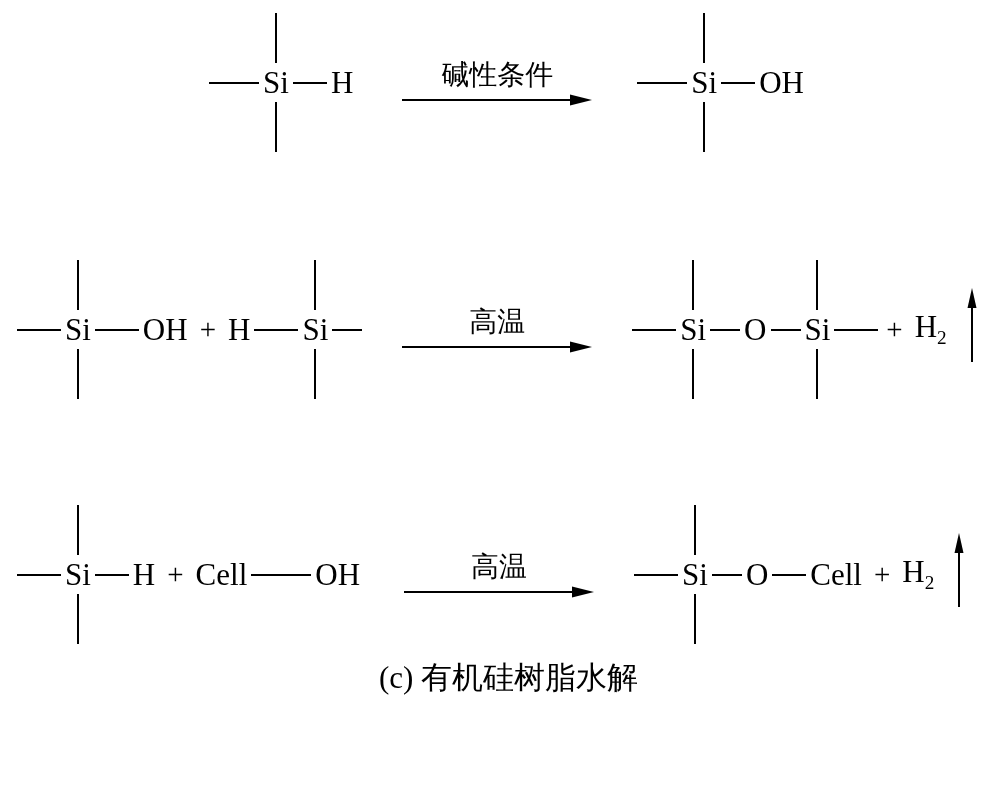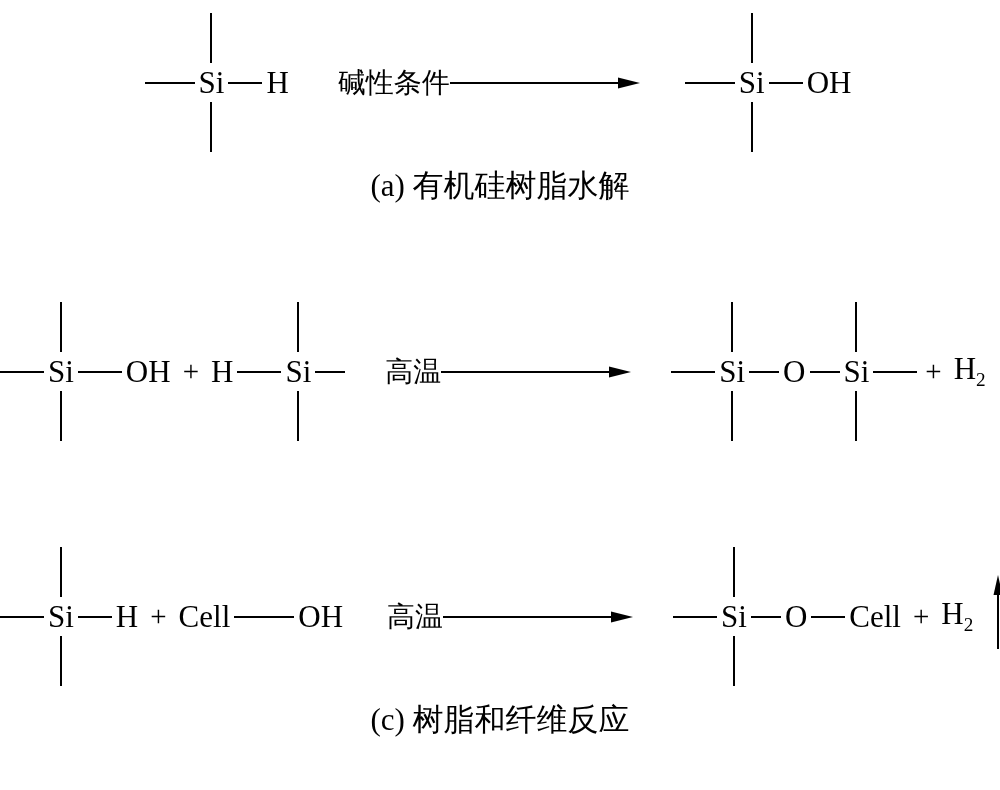--- a/index.html
+++ b/index.html
@@ -3,21 +3,21 @@
 <meta charset="utf-8">
 <style>
   * { box-sizing: border-box; }
   html, body { margin: 0; padding: 0; }
   body {
     width: 1000px; height: 790px;
     background: #ffffff; color: #000;
     font-family: "Liberation Serif", "DejaVu Serif", serif;
     overflow: hidden;
   }
-  .figure { width: 100%; height: 100%; }
+  .figure { width: 100%; height: 100%; padding-left: 17px; }
 
   .rxn-row {
     display: flex; align-items: center;
     height: 165px; flex-wrap: nowrap;
   }
   .centered { justify-content: center; }
   .mt-b { margin-top: 82px; }
   .mt-c { margin-top: 80px; }
 
   .bond { height: 2px; background: #000; flex: 0 0 auto; }
@@ -29,21 +29,21 @@
   .si-node .atom { display: inline-block; }
   .vbond {
     position: absolute; left: 50%; margin-left: -1px;
     width: 2px; height: 50px; background: #000;
   }
   .vb-up { bottom: 100%; margin-bottom: 2px; }
   .vb-down { top: 100%; margin-top: 2px; }
 
   .plus { font-size: 29px; margin: 0 8px; flex: 0 0 auto; }
 
-  .arrow-block { display: flex; flex-direction: row; align-items: center; flex: 0 0 auto; }
+  .arrow-block { display: flex; flex-direction: column; align-items: center; flex: 0 0 auto; }
   .m45 { margin: 0 45px; }
   .m40 { margin: 0 40px; text-align: center; }
   .condition { font-size: 28px; line-height: 1.25; white-space: nowrap; }
   .arrow-svg { display: block; }
 
   .up-arrow { flex: 0 0 auto; margin-left: 12px; margin-bottom: 10px; }
   .formula sub { font-size: 0.62em; }
 
   .caption { height: 42px; line-height: 42px; text-align: center; font-size: 31px; }
 </style>
@@ -72,21 +72,20 @@
 
     <span class="bond b50"></span>
     <span class="si-node">
       <span class="vbond vb-up"></span>
       <span class="atom">Si</span>
       <span class="vbond vb-down"></span>
     </span>
     <span class="bond b34"></span>
     <span class="atom">OH</span>
   </div>
-  <div class="caption">(a) 有机硅树脂水解</div>
 
   <div class="rxn-row mt-b">
     <span class="bond b44"></span>
     <span class="si-node">
       <span class="vbond vb-up"></span>
       <span class="atom">Si</span>
       <span class="vbond vb-down"></span>
     </span>
     <span class="bond b44"></span>
     <span class="atom">OH</span>
@@ -163,15 +162,15 @@
     <span class="atom">O</span>
     <span class="bond b34"></span>
     <span class="atom">Cell</span>
     <span class="plus">+</span>
     <span class="atom formula"><span>H</span><sub>2</sub></span>
     <svg class="up-arrow" width="18" height="74" viewBox="0 0 18 74" xmlns="http://www.w3.org/2000/svg">
       <line x1="9" y1="74" x2="9" y2="12" stroke="#000" stroke-width="2"></line>
       <polygon points="9,0 4.5,20 13.5,20" fill="#000"></polygon>
     </svg>
   </div>
-  <div class="caption">(c) 树脂和纤维反应</div>
+  <div class="caption">(c) 有机硅树脂水解</div>
 
 </div>
 
 </body></html>

